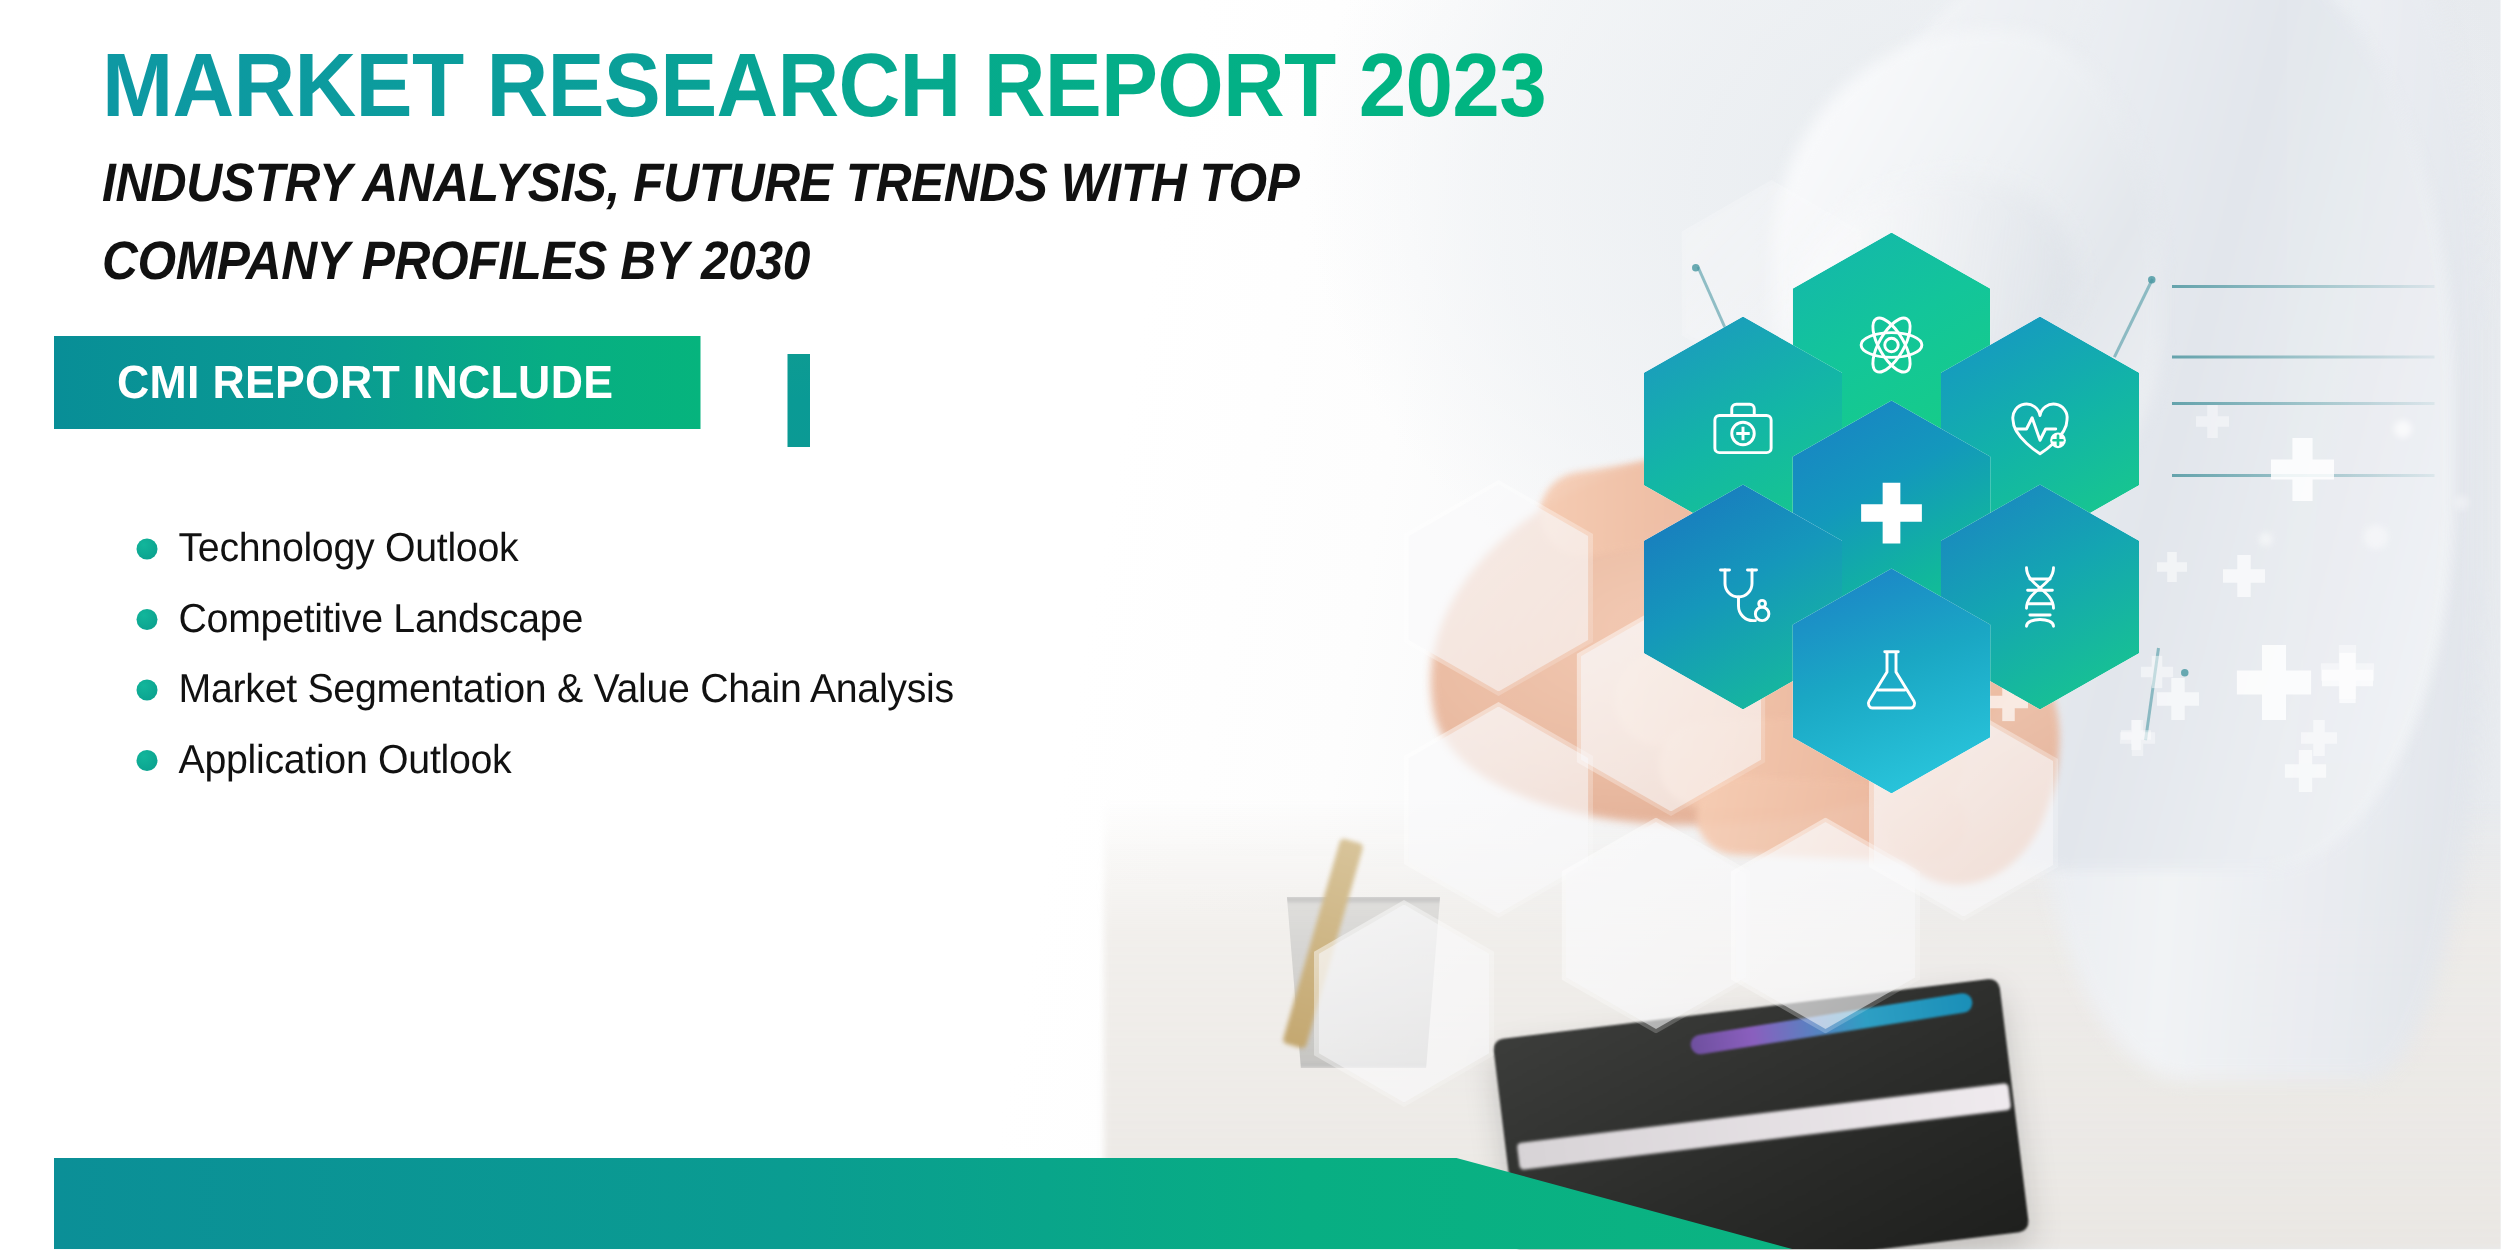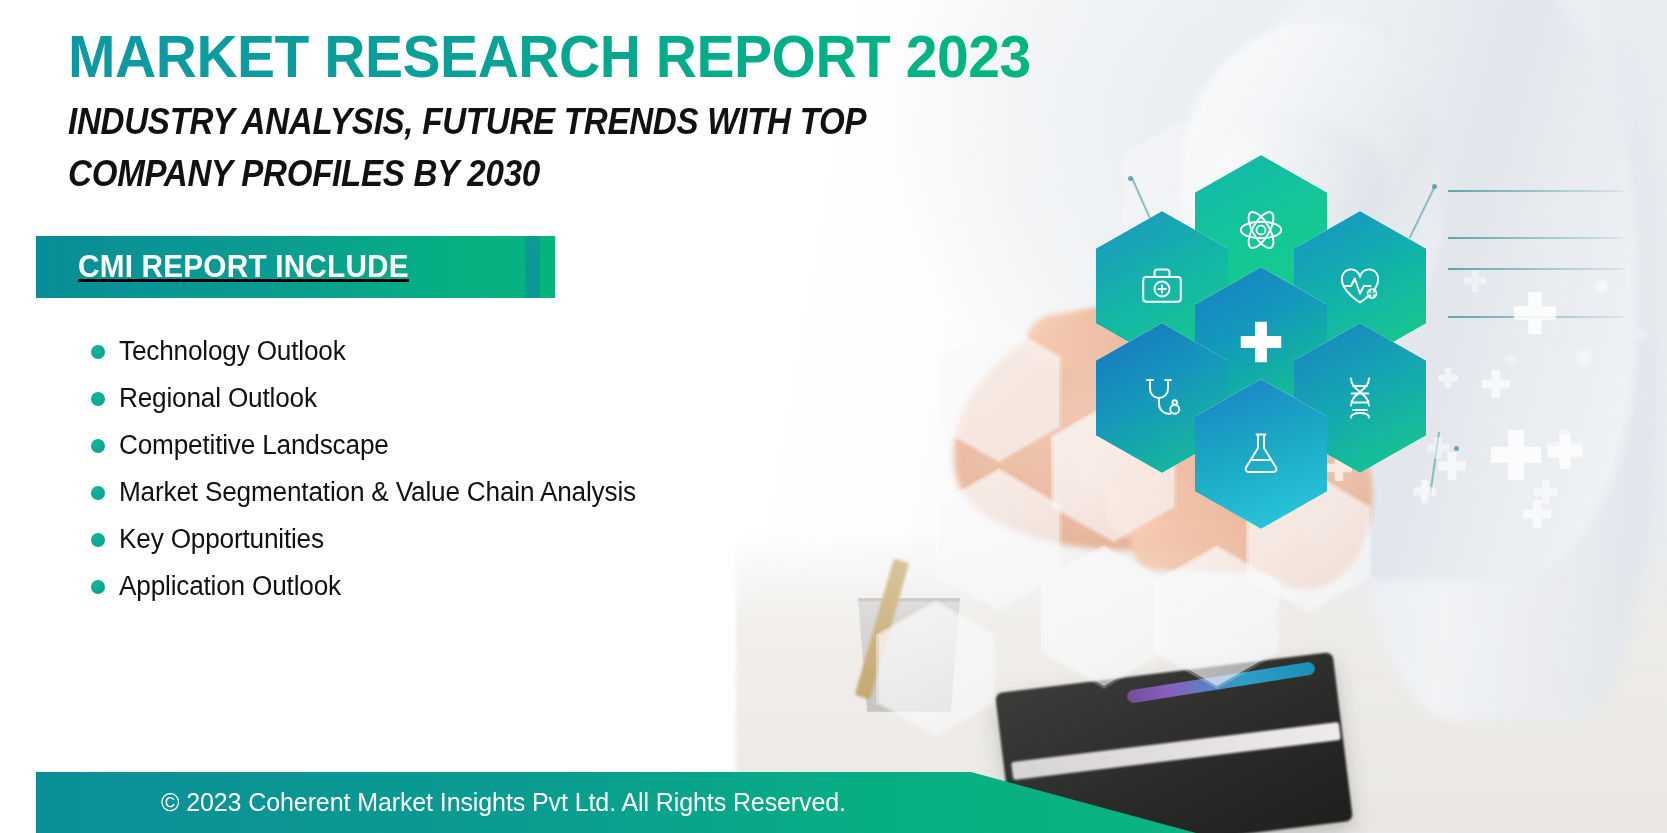--- a/index.html
+++ b/index.html
@@ -148,33 +148,33 @@
     -webkit-background-clip:text;background-clip:text;color:transparent;
     white-space:nowrap;
   }
   #subtitle{
     position:absolute;left:32px;top:96px;width:960px;
     font-size:36px;font-style:italic;font-weight:bold;color:#111;
     line-height:1.45;letter-spacing:-.3px;
     transform:scaleX(.92);transform-origin:left center;
   }
   #include-bar{
-    position:absolute;left:0;top:236px;width:519px;height:62px;
+    position:absolute;left:0;top:224px;width:431px;height:62px;
     background:linear-gradient(90deg,#088e97 0%,#0a9c92 45%,#07ae83 78%,#06b47d 100%);
-    display:flex;align-items:center;text-decoration:underline;
+    display:flex;align-items:center;
   }
   #include-label{
     color:#fff;font-size:31px;font-weight:bold;letter-spacing:.2px;
     margin-left:42px;transform:scaleX(.96);transform-origin:left center;
   }
   #include-accent{
     position:absolute;left:489px;top:236px;width:15px;height:62px;
     background:linear-gradient(180deg,#0d9b93 0%,#0a9a95 50%,#0b9a94 100%);
   }
-  #bullets{position:absolute;left:55px;top:328px;}
+  #bullets{position:absolute;left:55px;top:342px;}
   .bullet-row{display:flex;align-items:center;height:47px;}
   .dot{
     width:14px;height:14px;border-radius:50%;
     background:radial-gradient(circle at 35% 30%,#12b69b,#0a9d8c);
     flex:0 0 auto;
   }
   .bullet-text{
     margin-left:14px;font-size:27px;color:#111;letter-spacing:-.2px;
     white-space:nowrap;transform:scaleX(.97);transform-origin:left center;
   }
@@ -356,37 +356,28 @@
     </div>
     <div id="include-accent"></div>
 
     <div id="bullets">
       <div class="bullet-row">
         <span class="dot"></span>
         <span class="bullet-text">Technology Outlook</span>
       </div>
       <div class="bullet-row">
         <span class="dot"></span>
-        <span class="bullet-text">Regional Outlook</span>
-      </div>
-      <div class="bullet-row">
-        <span class="dot"></span>
         <span class="bullet-text">Competitive Landscape</span>
       </div>
       <div class="bullet-row">
         <span class="dot"></span>
         <span class="bullet-text">Market Segmentation &amp; Value Chain Analysis</span>
       </div>
       <div class="bullet-row">
         <span class="dot"></span>
-        <span class="bullet-text">Key Opportunities</span>
-      </div>
-      <div class="bullet-row">
-        <span class="dot"></span>
         <span class="bullet-text">Application Outlook</span>
       </div>
     </div>
 
     <div id="footer-bar"></div>
-    <div id="footer-text">© 2023 Coherent Market Insights Pvt Ltd. All Rights Reserved.</div>
 
   </div>
 </div>
 
 </body></html>

